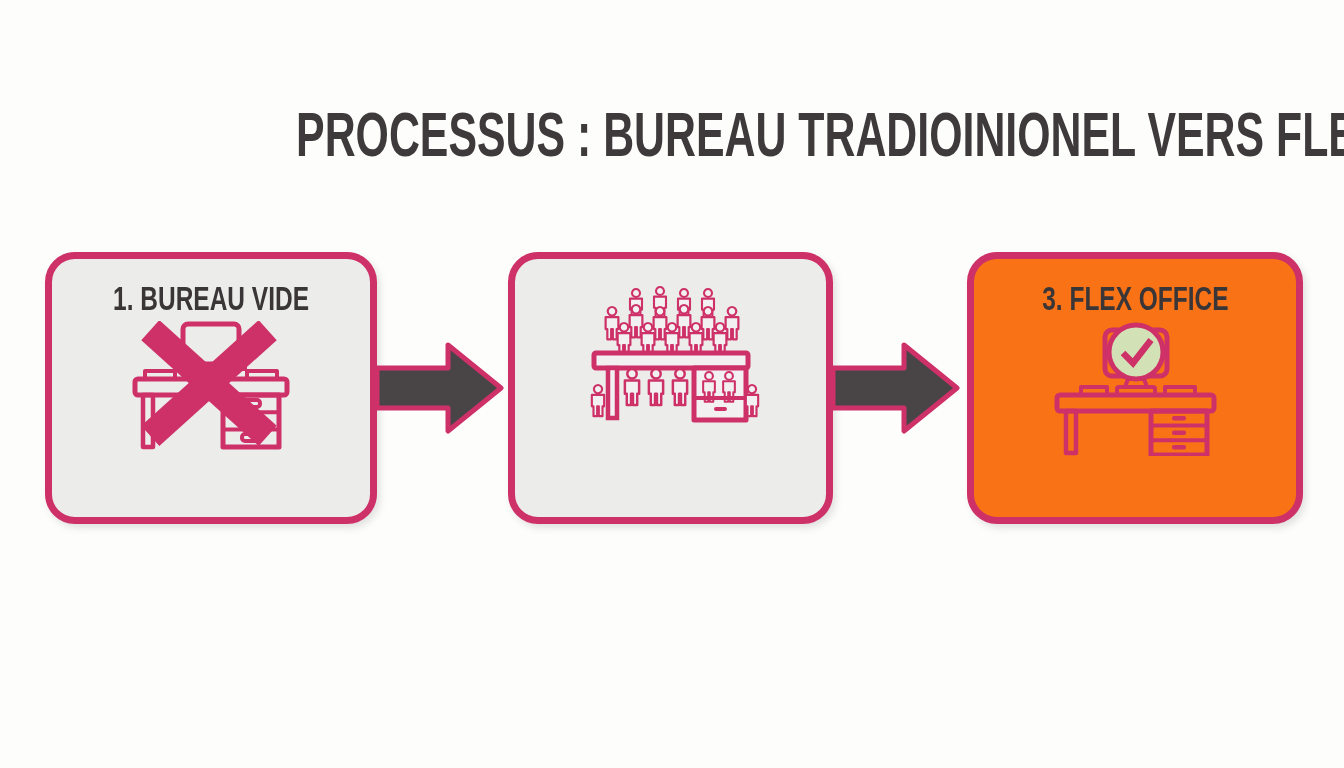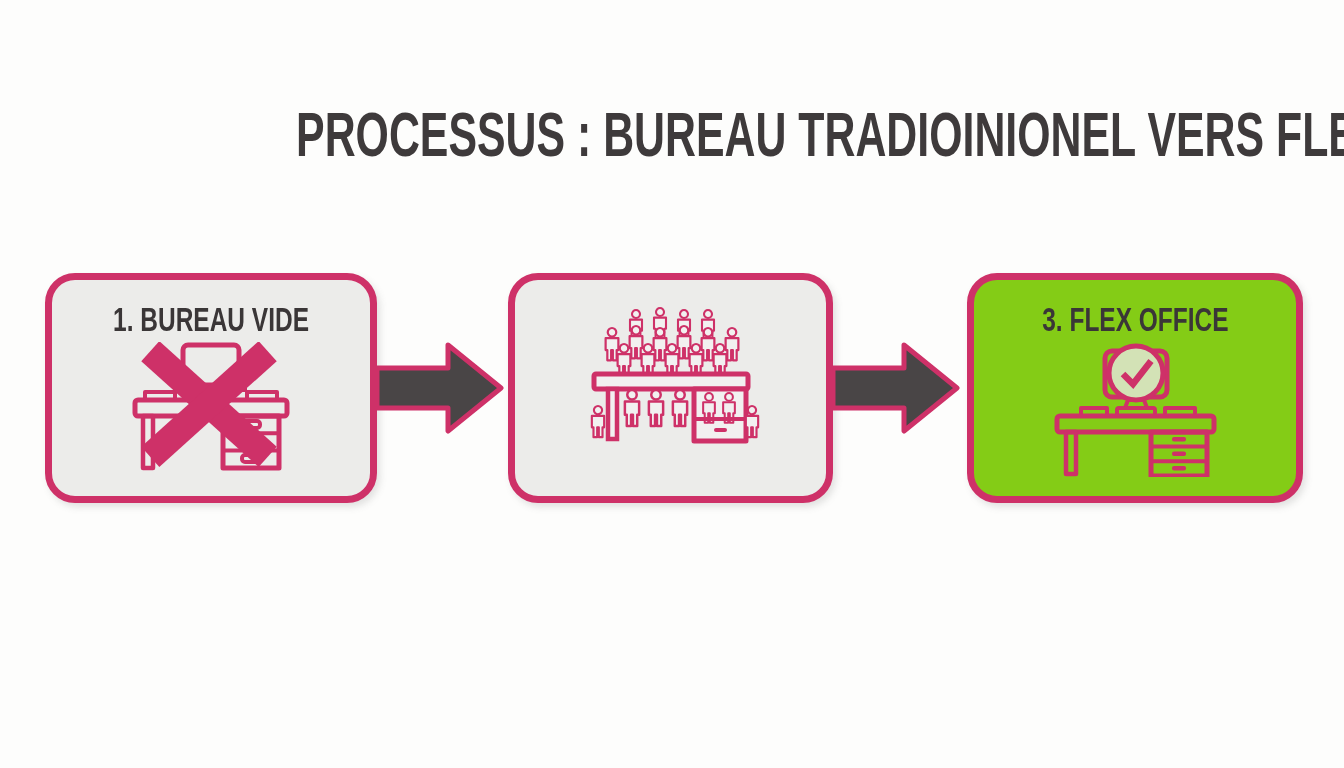--- a/index.html
+++ b/index.html
@@ -35,32 +35,32 @@
   .flow {
     position: absolute;
     top: 273px;
     left: 45px;
     height: 230px;
     display: flex;
     align-items: center;
   }
   .step {
     box-sizing: border-box;
-    height: 230px;
+    height: 272px;
     border: 7px solid #ce3168;
     border-radius: 30px;
     display: flex;
     flex-direction: column;
     align-items: center;
     padding-top: 18px;
     box-shadow: 3px 4px 7px rgba(100,100,100,0.18);
     flex-shrink: 0;
   }
   .step-gray  { background: #ececea; }
-  .step-green { background: #84cc16; }
+  .step-green { background: #f97316; }
   .step-1 { width: 332px; }
   .step-2 { width: 325px; }
   .step-3 { width: 336px; }
   .step-label {
     font-size: 34px;
     font-weight: 700;
     color: #3a3637;
     text-align: center;
     height: 42px;
     line-height: 42px;

